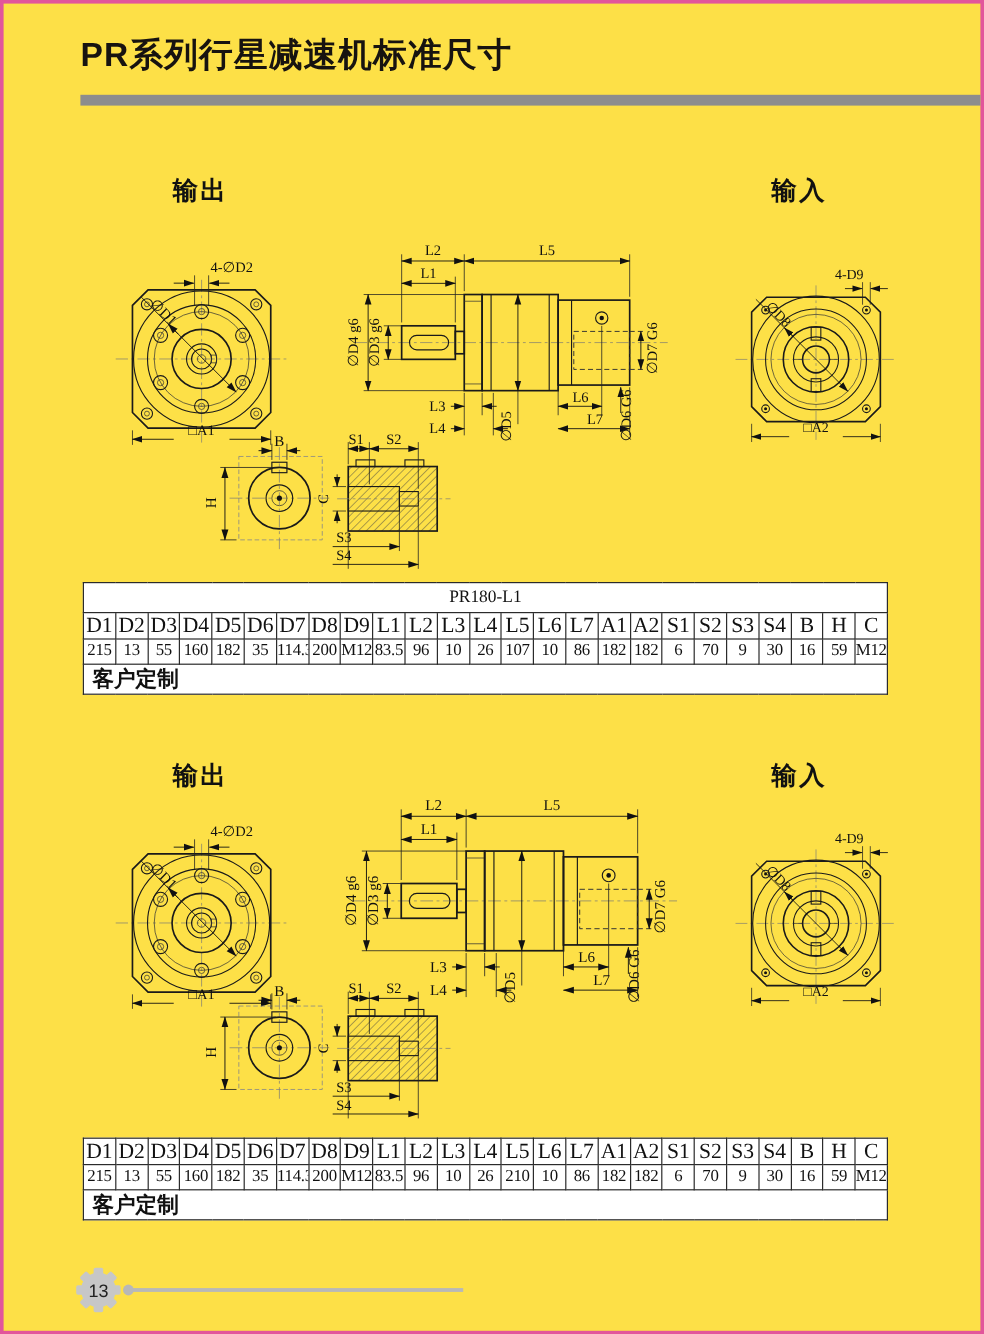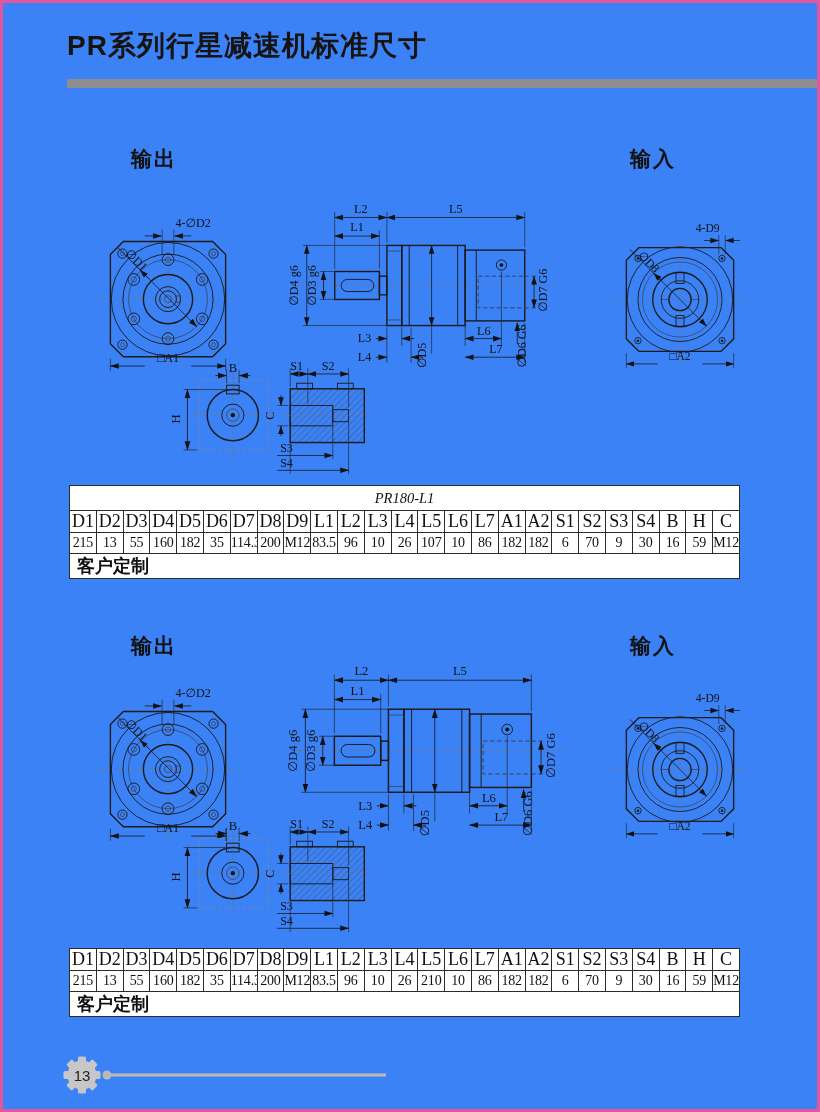--- a/index.html
+++ b/index.html
@@ -1,45 +1,45 @@
 <!DOCTYPE html>
 <html><head>
 <meta charset="utf-8">
 <style>
   html,body{margin:0;padding:0;background:#f3efe8;}
   .page{
-    position:relative;width:820px;height:1112px;background:#3b82f6;
+    position:relative;width:820px;height:1112px;background:#fde047;
     border:3px solid #e2569b;box-sizing:border-box;overflow:hidden;
     font-family:"Liberation Sans",sans-serif;
   }
   .page-title{
     position:absolute;left:64px;top:24px;font-size:28px;font-weight:bold;
     color:#171310;letter-spacing:1px;margin:0;
   }
   .title-rule{position:absolute;left:64px;top:76px;width:753px;height:9px;background:#8d8d8d;}
-  .cjk{position:absolute;font-size:21px;font-weight:bold;color:#111;letter-spacing:2px;}
+  .cjk{position:absolute;font-size:21px;font-weight:bold;color:#111;letter-spacing:2px;margin-left:13px;}
   .draw{position:absolute;overflow:visible;}
   
   .ol{fill:none;stroke:#1a1a1a;stroke-width:1.5;}
   .o2{fill:none;stroke:#1a1a1a;stroke-width:1;}
   .tn{fill:none;stroke:#333;stroke-width:.65;}
   .cl{fill:none;stroke:#777;stroke-width:.6;stroke-dasharray:11 3 2.5 3;}
   .dsh{fill:none;stroke:#333;stroke-width:.85;stroke-dasharray:4.5 2.8;}
   .dsh2{fill:none;stroke:#888;stroke-width:.7;stroke-dasharray:4 2.2;}
   .ex{fill:none;stroke:#222;stroke-width:.7;}
   .dim{fill:none;stroke:#111;stroke-width:.8;marker-end:url(#mE);}
   .dd{fill:none;stroke:#111;stroke-width:.8;marker-start:url(#mS);marker-end:url(#mE);}
   text{font-family:"Liberation Serif",serif;fill:#111;}
   .dtm{font-size:13px;text-anchor:middle;}
   
   .dim-table{position:absolute;left:66px;width:671px;border-collapse:collapse;table-layout:fixed;
     background:#fff;border:1.5px solid #222;}
   .dim-table td{border:1px solid #2b2b2b;text-align:center;vertical-align:middle;
     font-family:"Liberation Serif",serif;color:#111;padding:0;white-space:nowrap;overflow:hidden;}
-  .t-title{font-size:14.5px;height:24px;font-style:italic;}
+  .t-title{font-size:14.5px;height:24px;}
   .t-head{font-size:18px;height:19px;}
   .t-val{font-size:14px;height:20px;letter-spacing:-0.2px;}
   .t-foot{font-size:18px;height:23px;text-align:left !important;padding-left:7px !important;font-weight:bold;}
   .footer-svg{position:absolute;left:60px;top:1050px;}
 </style>
 </head>
 <body>
 
 <div class="page">
 

